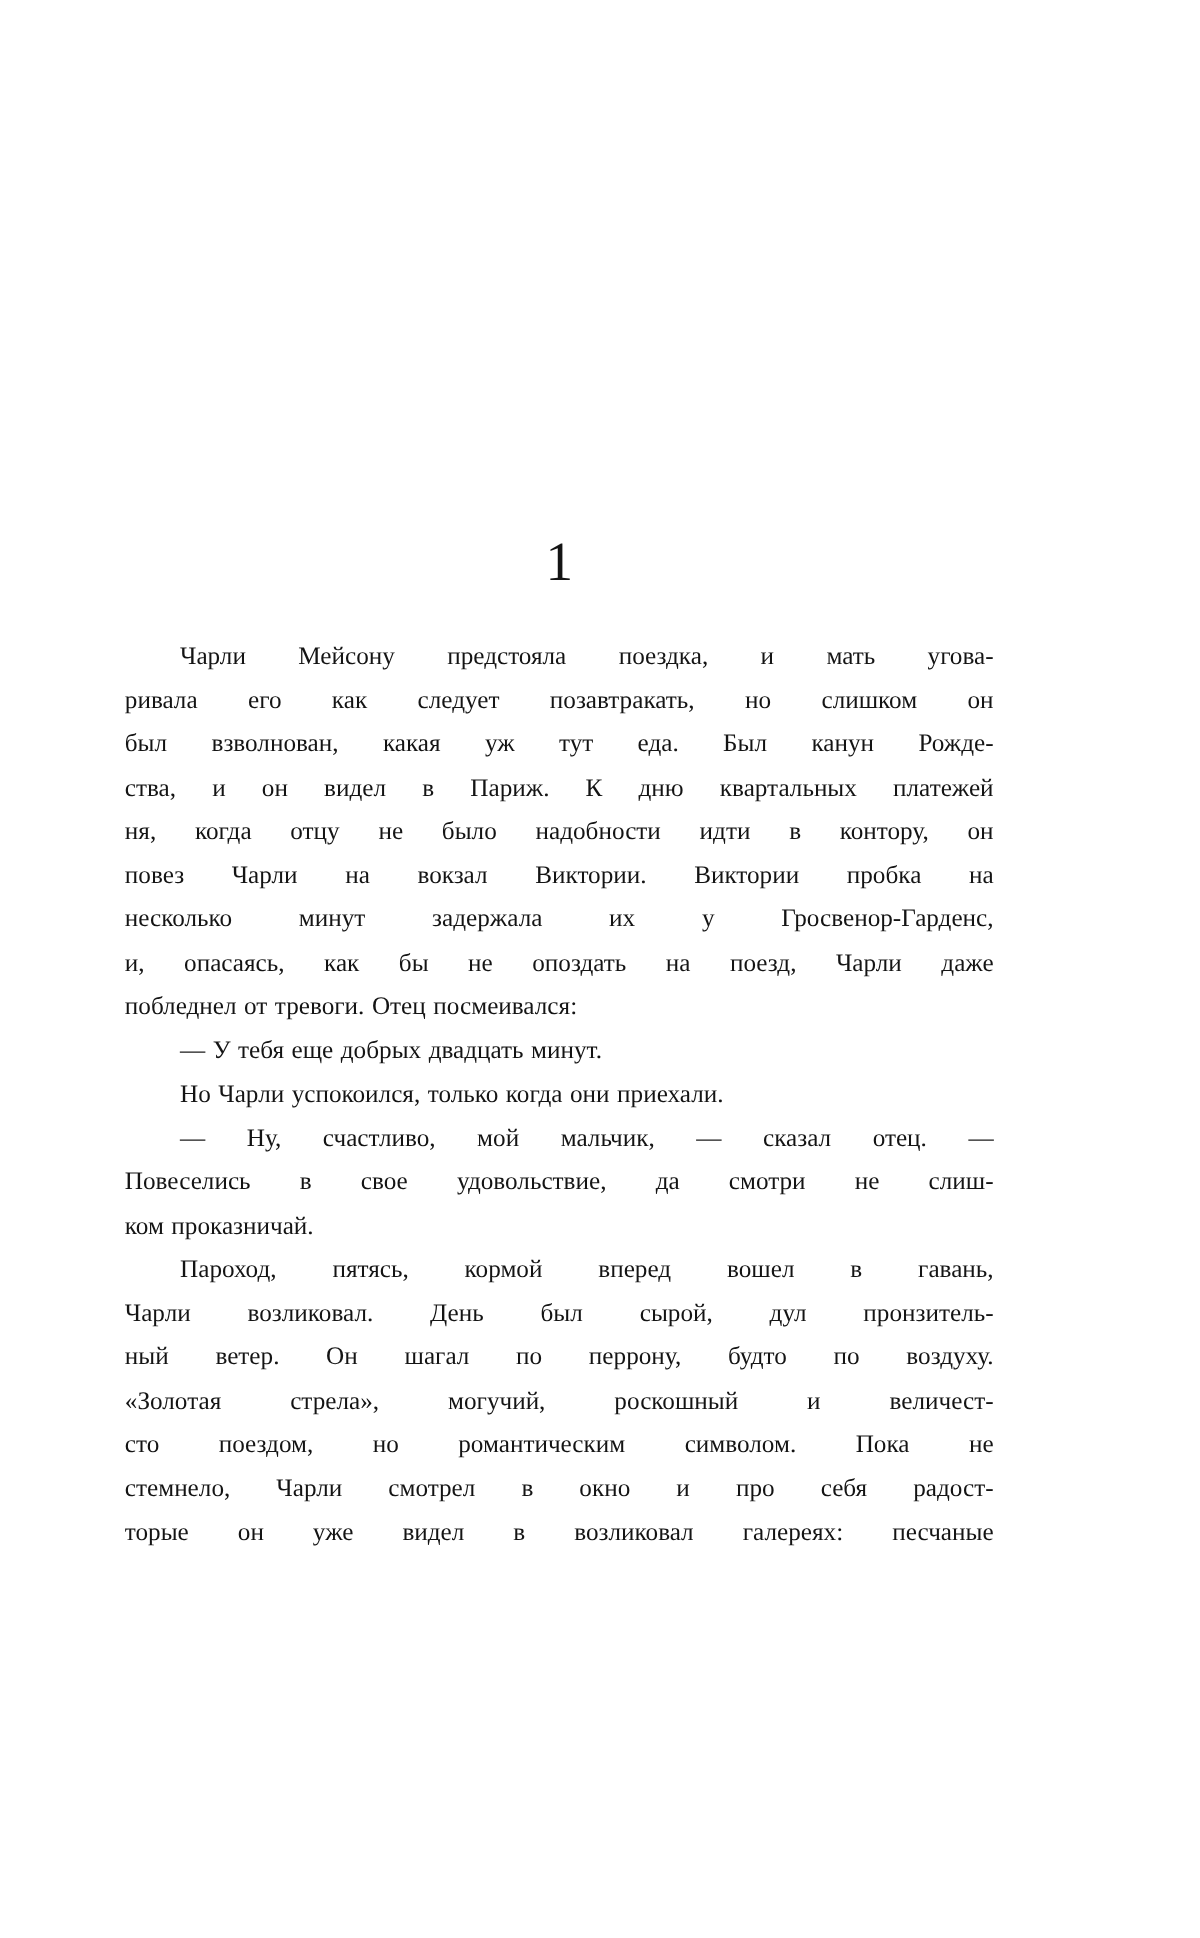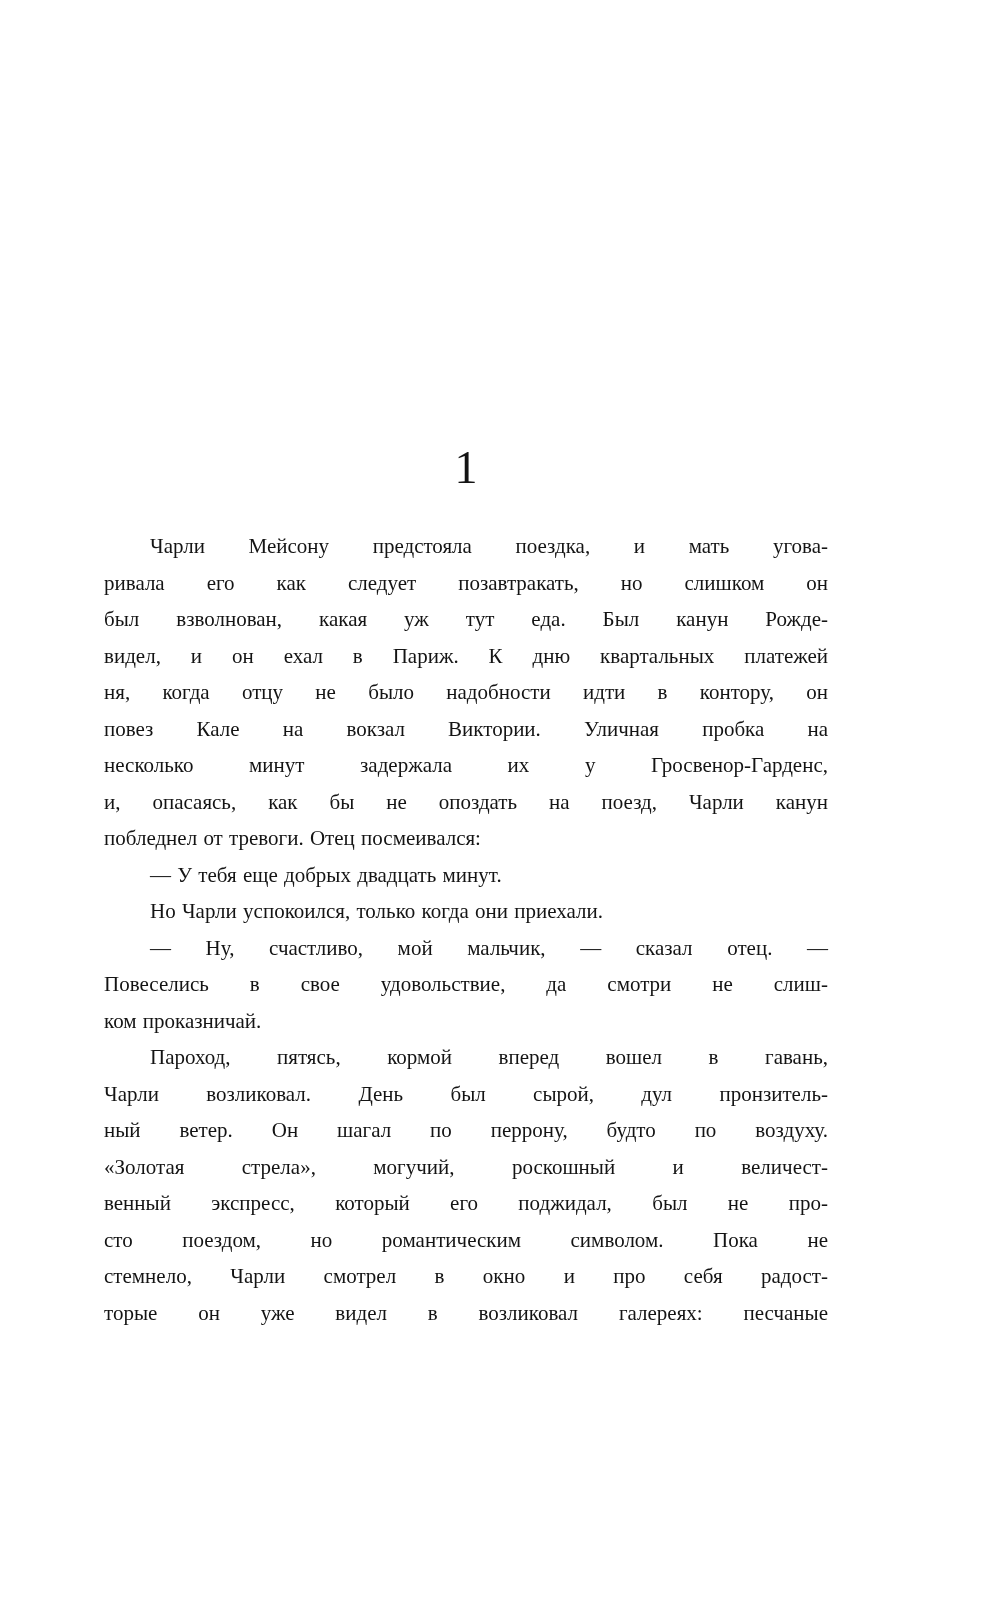--- a/index.html
+++ b/index.html
@@ -53,42 +53,41 @@
 </head>
 <body>
 
 <div class="page">
   <div class="chapter-number">1</div>
   <div class="text-block">
       <div class="para">
         <div class="line">Чарли Мейсону предстояла поездка, и мать угова-</div>
         <div class="line">ривала его как следует позавтракать, но слишком он</div>
         <div class="line">был взволнован, какая уж тут еда. Был канун Рожде-</div>
-        <div class="line">видел, и он ехал в Париж. К дню квартальных платежей</div>
+        <div class="line">ства, и он видел в Париж. К дню квартальных платежей</div>
         <div class="line">ня, когда отцу не было надобности идти в контору, он</div>
-        <div class="line">повез Кале на вокзал Виктории. Уличная пробка на</div>
+        <div class="line">повез Чарли на вокзал Виктории. Виктории пробка на</div>
         <div class="line">несколько минут задержала их у Гросвенор-Гарденс,</div>
-        <div class="line">и, опасаясь, как бы не опоздать на поезд, Чарли канун</div>
+        <div class="line">и, опасаясь, как бы не опоздать на поезд, Чарли даже</div>
         <div class="line last">побледнел от тревоги. Отец посмеивался:</div>
       </div>
       <div class="para">
         <div class="line last">— У тебя еще добрых двадцать минут.</div>
       </div>
       <div class="para">
         <div class="line last">Но Чарли успокоился, только когда они приехали.</div>
       </div>
       <div class="para">
         <div class="line">— Ну, счастливо, мой мальчик, — сказал отец. —</div>
         <div class="line">Повеселись в свое удовольствие, да смотри не слиш-</div>
         <div class="line last">ком проказничай.</div>
       </div>
       <div class="para">
         <div class="line">Пароход, пятясь, кормой вперед вошел в гавань,</div>
         <div class="line">Чарли возликовал. День был сырой, дул пронзитель-</div>
         <div class="line">ный ветер. Он шагал по перрону, будто по воздуху.</div>
         <div class="line">«Золотая стрела», могучий, роскошный и величест-</div>
-        <div class="line">венный экспресс, который его поджидал, был не про-</div>
         <div class="line">сто поездом, но романтическим символом. Пока не</div>
         <div class="line">стемнело, Чарли смотрел в окно и про себя радост-</div>
         <div class="line">торые он уже видел в возликовал галереях: песчаные</div>
       </div>
     </div>
 </div>
 
 </body></html>

